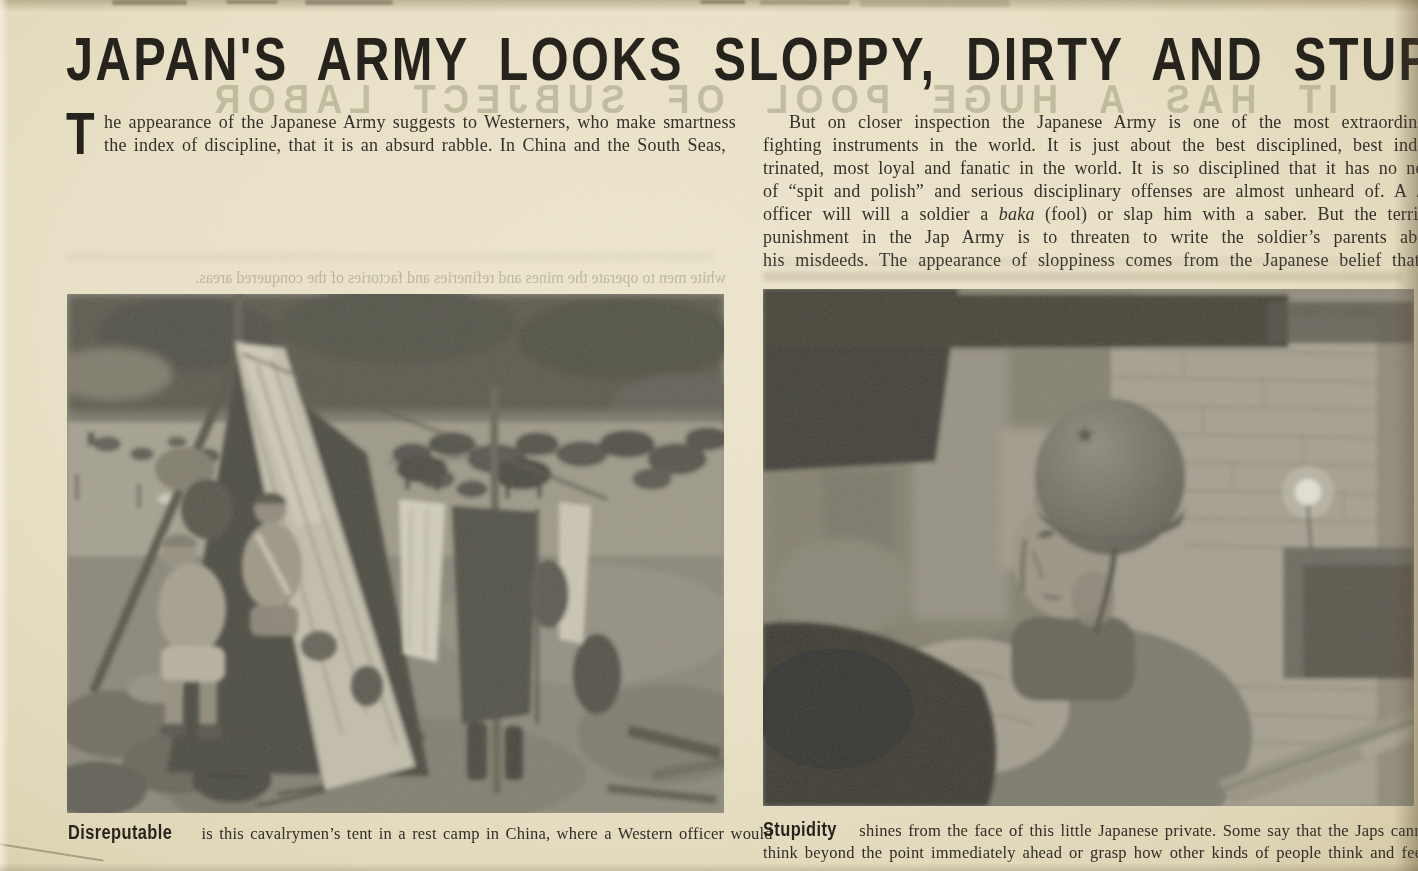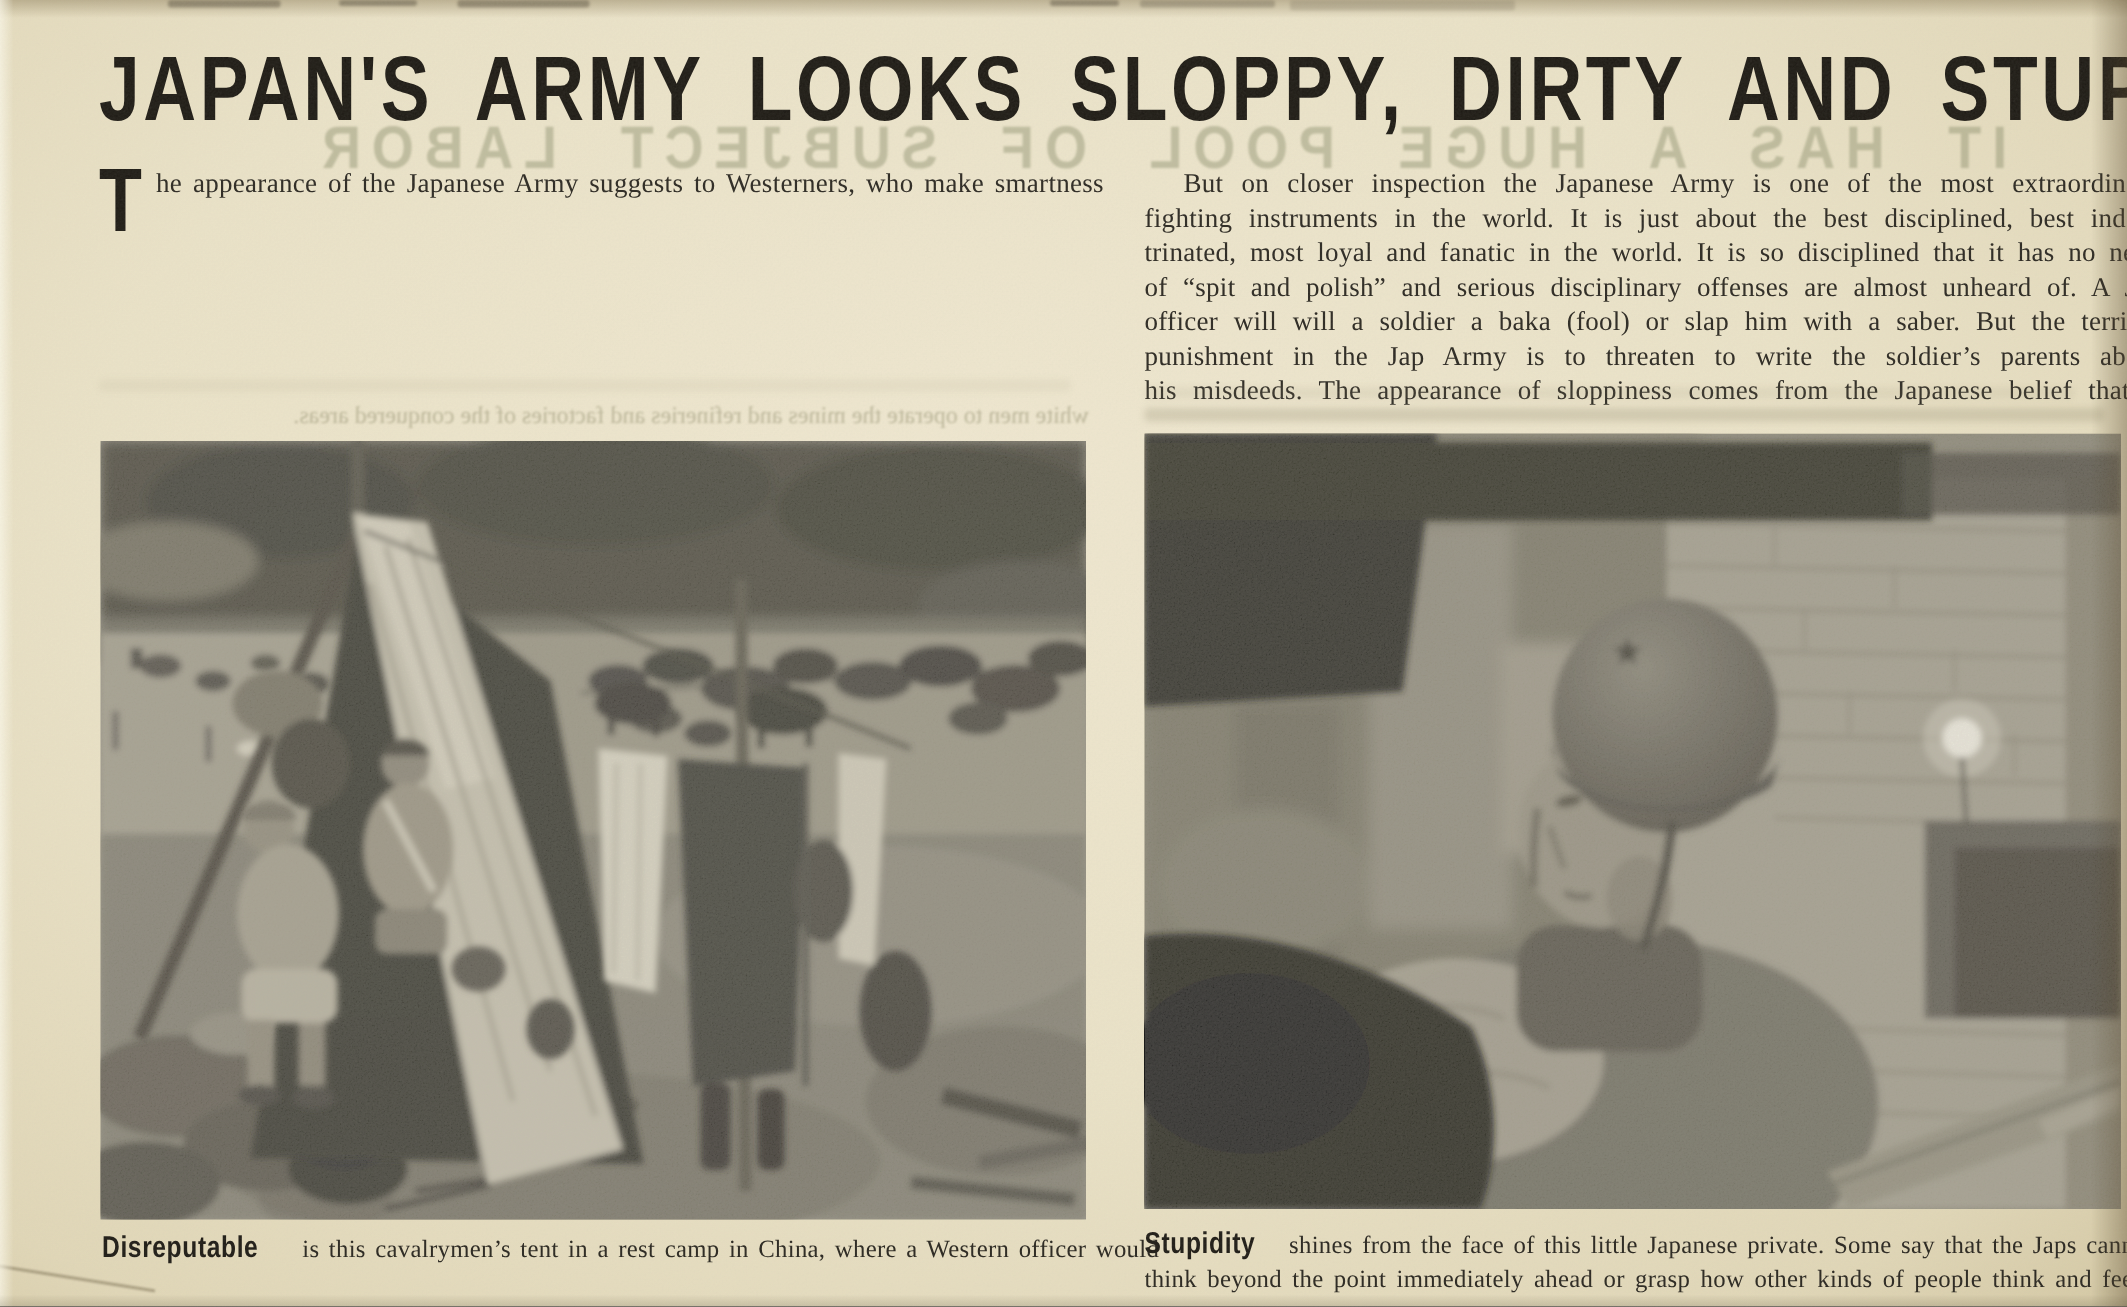--- a/index.html
+++ b/index.html
@@ -45,21 +45,21 @@
   .col-right{left:763px;width:678px;}
   .bline{text-align:justify;text-align-last:justify;height:23px;overflow:visible;white-space:nowrap;
     letter-spacing:.2px;word-spacing:2.5px;}
   .indent{text-indent:26px;}
   .dropcap{
     float:left;width:30px;height:46px;margin:1px 8px 0 0;
     font-family:"Liberation Sans", sans-serif;font-weight:700;
     font-size:60px;line-height:44px;color:#17140f;
     transform:scaleX(.78);transform-origin:left top;
   }
-  .seg-i{}
+  .seg-i{font-style:italic;}
   .seg-b{
     font-family:"Liberation Sans", sans-serif;font-weight:700;
     display:inline-block;transform:scaleX(.82);transform-origin:left bottom;
     font-size:20px;letter-spacing:.5px;color:#17140f;
   }
   
   .ghost-line-left{
     position:absolute;top:269px;left:66px;width:660px;
     font-size:16px;color:rgba(148,143,112,.55);white-space:nowrap;
     transform:scaleX(-1);filter:blur(.6px);text-align:left;
@@ -90,20 +90,21 @@
   <div class="top-mark" style="left:700px;top:0;width:46px;height:4px;"></div>
   <div class="top-mark" style="left:760px;top:0;width:90px;height:5px;opacity:.3;"></div>
   <div class="top-mark" style="left:860px;top:0;width:150px;height:7px;opacity:.18;"></div>
 
   <div class="headline">JAPAN'S ARMY LOOKS SLOPPY, DIRTY AND STUPID</div>
   <div class="ghost-headline">IT HAS A HUGE POOL OF SUBJECT LABOR</div>
 
   <div class="col col-left">
     <div class="dropcap">T</div>
     <div class="bline"><span>he appearance of the Japanese Army suggests to Westerners, who make smartness</span></div>
+    <div class="bline"><span>the index of discipline, that it is an absurd rabble. In China and the South Seas,</span></div>
   </div>
 
   <div class="col col-right">
     <div class="bline indent"><span>But on closer inspection the Japanese Army is one of the most extraordinary</span></div>
     <div class="bline"><span>fighting instruments in the world. It is just about the best disciplined, best indoc-</span></div>
     <div class="bline"><span>trinated, most loyal and fanatic in the world. It is so disciplined that it has no need</span></div>
     <div class="bline"><span>of “spit and polish” and serious disciplinary offenses are almost unheard of. A Jap</span></div>
     <div class="bline"><span>officer will will a soldier a </span><span class="seg-i">baka</span><span> (fool) or slap him with a saber. But the terrible</span></div>
     <div class="bline"><span>punishment in the Jap Army is to threaten to write the soldier’s parents about</span></div>
     <div class="bline"><span>his misdeeds. The appearance of sloppiness comes from the Japanese belief that it</span></div>

